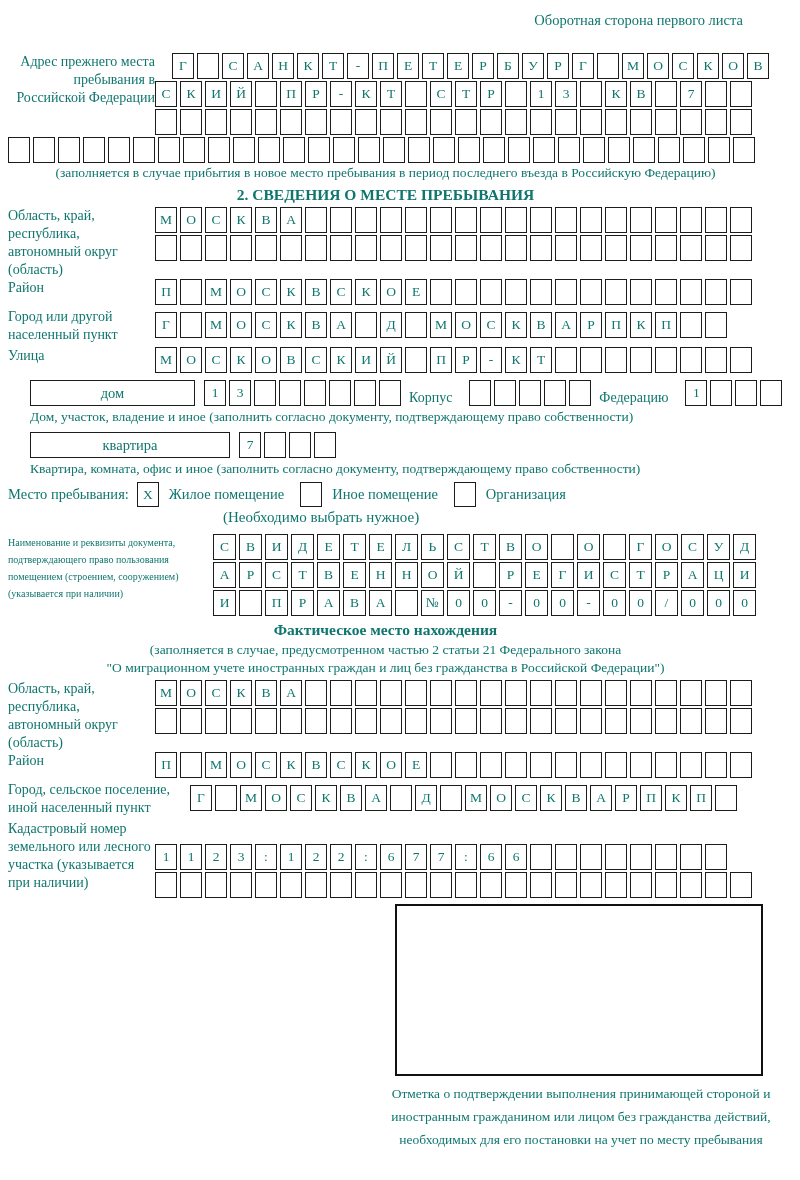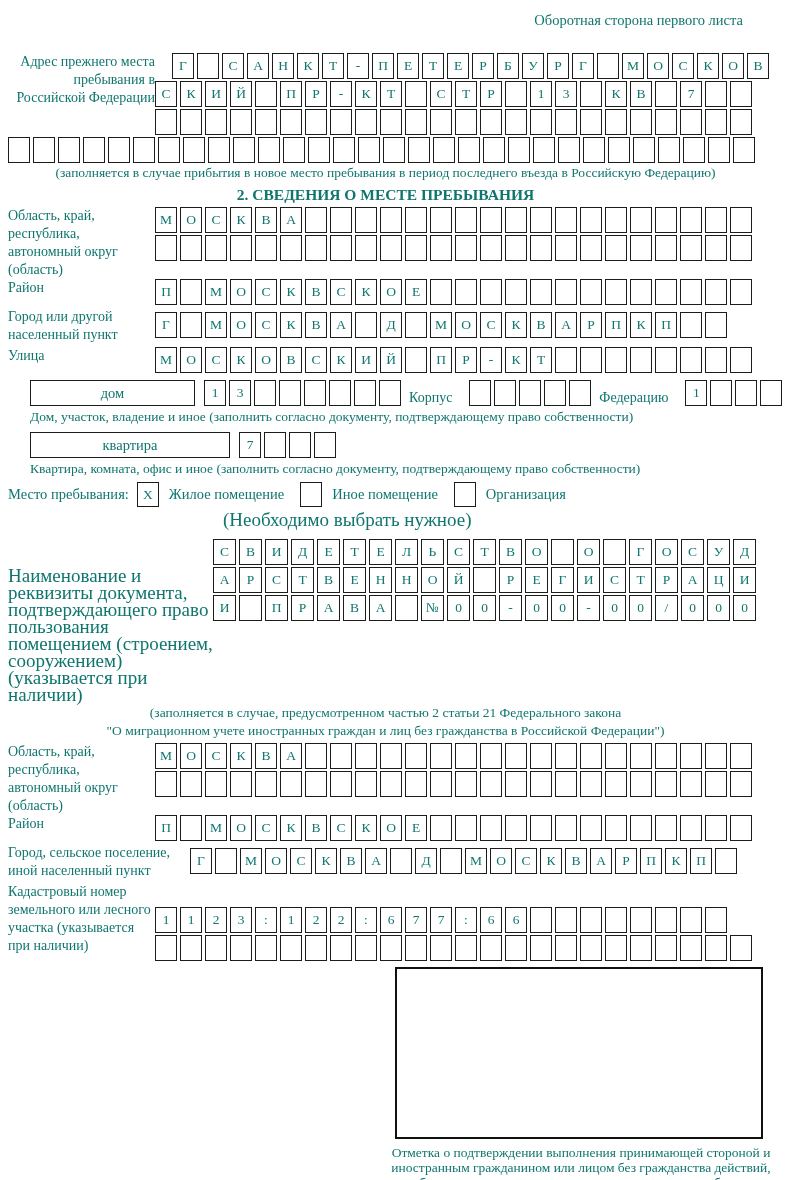--- a/index.html
+++ b/index.html
@@ -4,56 +4,56 @@
 <style>
   html,body{margin:0;padding:0;background:#fff;}
   .page{width:800px;height:1180px;background:#fff;overflow:hidden;position:relative;
         font-family:"Liberation Serif","DejaVu Serif",serif;color:#0f766e;}
   .content{padding:10px 0 0 8px;width:755px;}
 
   .side-note{text-align:right;font-size:14.5px;padding-right:20px;margin-top:2px;}
 
   .block{display:flex;align-items:flex-start;}
   .lbl{width:147px;flex:none;font-size:14px;line-height:18px;}
-  .lbl.doc{width:205px;font-size:19px;line-height:17px;margin-top:28px;}
+  .lbl.doc{width:205px;font-size:10px;line-height:17px;}
   .lbl.w182{width:182px;}
   .rows{display:flex;flex-direction:column;gap:2px;}
   .cells{display:flex;gap:3px;}
   .cell{width:22px;height:26px;flex:none;border:1.5px solid #1c1c1c;box-sizing:border-box;
         display:flex;align-items:center;justify-content:center;font-size:13.5px;background:#fff;}
   .cell.wide{width:23px;}
   .indent17{margin-left:17px;}
 
   .mt24{margin-top:24px;text-align:right;}
   .mt4{margin-top:4px;} .mt3{margin-top:3px;} .mt2{margin-top:2px;} .mt8{margin-top:8px;}
 
   .h-center{text-align:center;font-weight:bold;font-size:15.5px;margin:5px 0 3px 0;}
   .cap{font-size:13.5px;line-height:16px;text-align:center;margin:2px 0;}
   .cap-left{font-size:13.5px;margin:3px 0 2px 22px;}
-  .cap-stay{font-size:19px;margin:2px 0 6px 215px;}
+  .cap-stay{font-size:15px;margin:2px 0 6px 215px;}
 
   .house-row{display:flex;align-items:flex-end;margin-top:7px;}
   .type-box{border:1.5px solid #1c1c1c;height:26px;box-sizing:border-box;flex:none;
             display:flex;align-items:center;justify-content:center;font-size:14.5px;}
   .type-box.dom{width:165px;margin-left:22px;}
   .type-box.kv{width:200px;margin-left:22px;}
   .house-row .cells{margin-left:9px;}
   .inline-lbl{font-size:14px;margin:0 8px;white-space:nowrap;}
 
   .stay{display:flex;align-items:center;margin-top:5px;font-size:14.5px;}
   .stay-option{display:flex;align-items:center;}
   .chk{width:22px;height:25px;flex:none;border:1.5px solid #1c1c1c;box-sizing:border-box;
        margin:0 10px 0 8px;display:flex;align-items:center;justify-content:center;font-size:13.5px;}
   .stay-option-label{margin-right:8px;white-space:nowrap;}
 
   .cad-rows{margin-top:24px;}
 
   .stamp-box{width:368px;height:172px;box-sizing:border-box;border:2px solid #111;
              margin:6px 0 0 387px;background:#fff;}
-  .stamp-cap{width:400px;margin:6px 0 0 373px;text-align:center;font-size:13.5px;line-height:15px;}
+  .stamp-cap{width:400px;margin:6px 0 0 373px;text-align:center;font-size:13.5px;line-height:23px;}
 </style>
 </head>
 <body>
 
 <div class="page">
   <div class="content">
 
     <div class="side-note">Оборотная сторона первого листа</div>
 
     <div class="block mt24">
@@ -448,20 +448,21 @@
             <div class="cell wide">0</div>
             <div class="cell wide">0</div>
             <div class="cell wide">/</div>
             <div class="cell wide">0</div>
             <div class="cell wide">0</div>
             <div class="cell wide">0</div>
           </div>
       </div>
     </div>
 
+    <div class="h-center mt8">Фактическое место нахождения</div>
     <div class="cap">(заполняется в случае, предусмотренном частью 2 статьи 21 Федерального закона</div>
     <div class="cap">"О миграционном учете иностранных граждан и лиц без гражданства в Российской Федерации")</div>
 
     <div class="block mt4">
       <div class="lbl">Область, край, республика, автономный округ (область)</div>
       <div class="rows">
         <div class="cells">
             <div class="cell">М</div>
             <div class="cell">О</div>
             <div class="cell">С</div>

